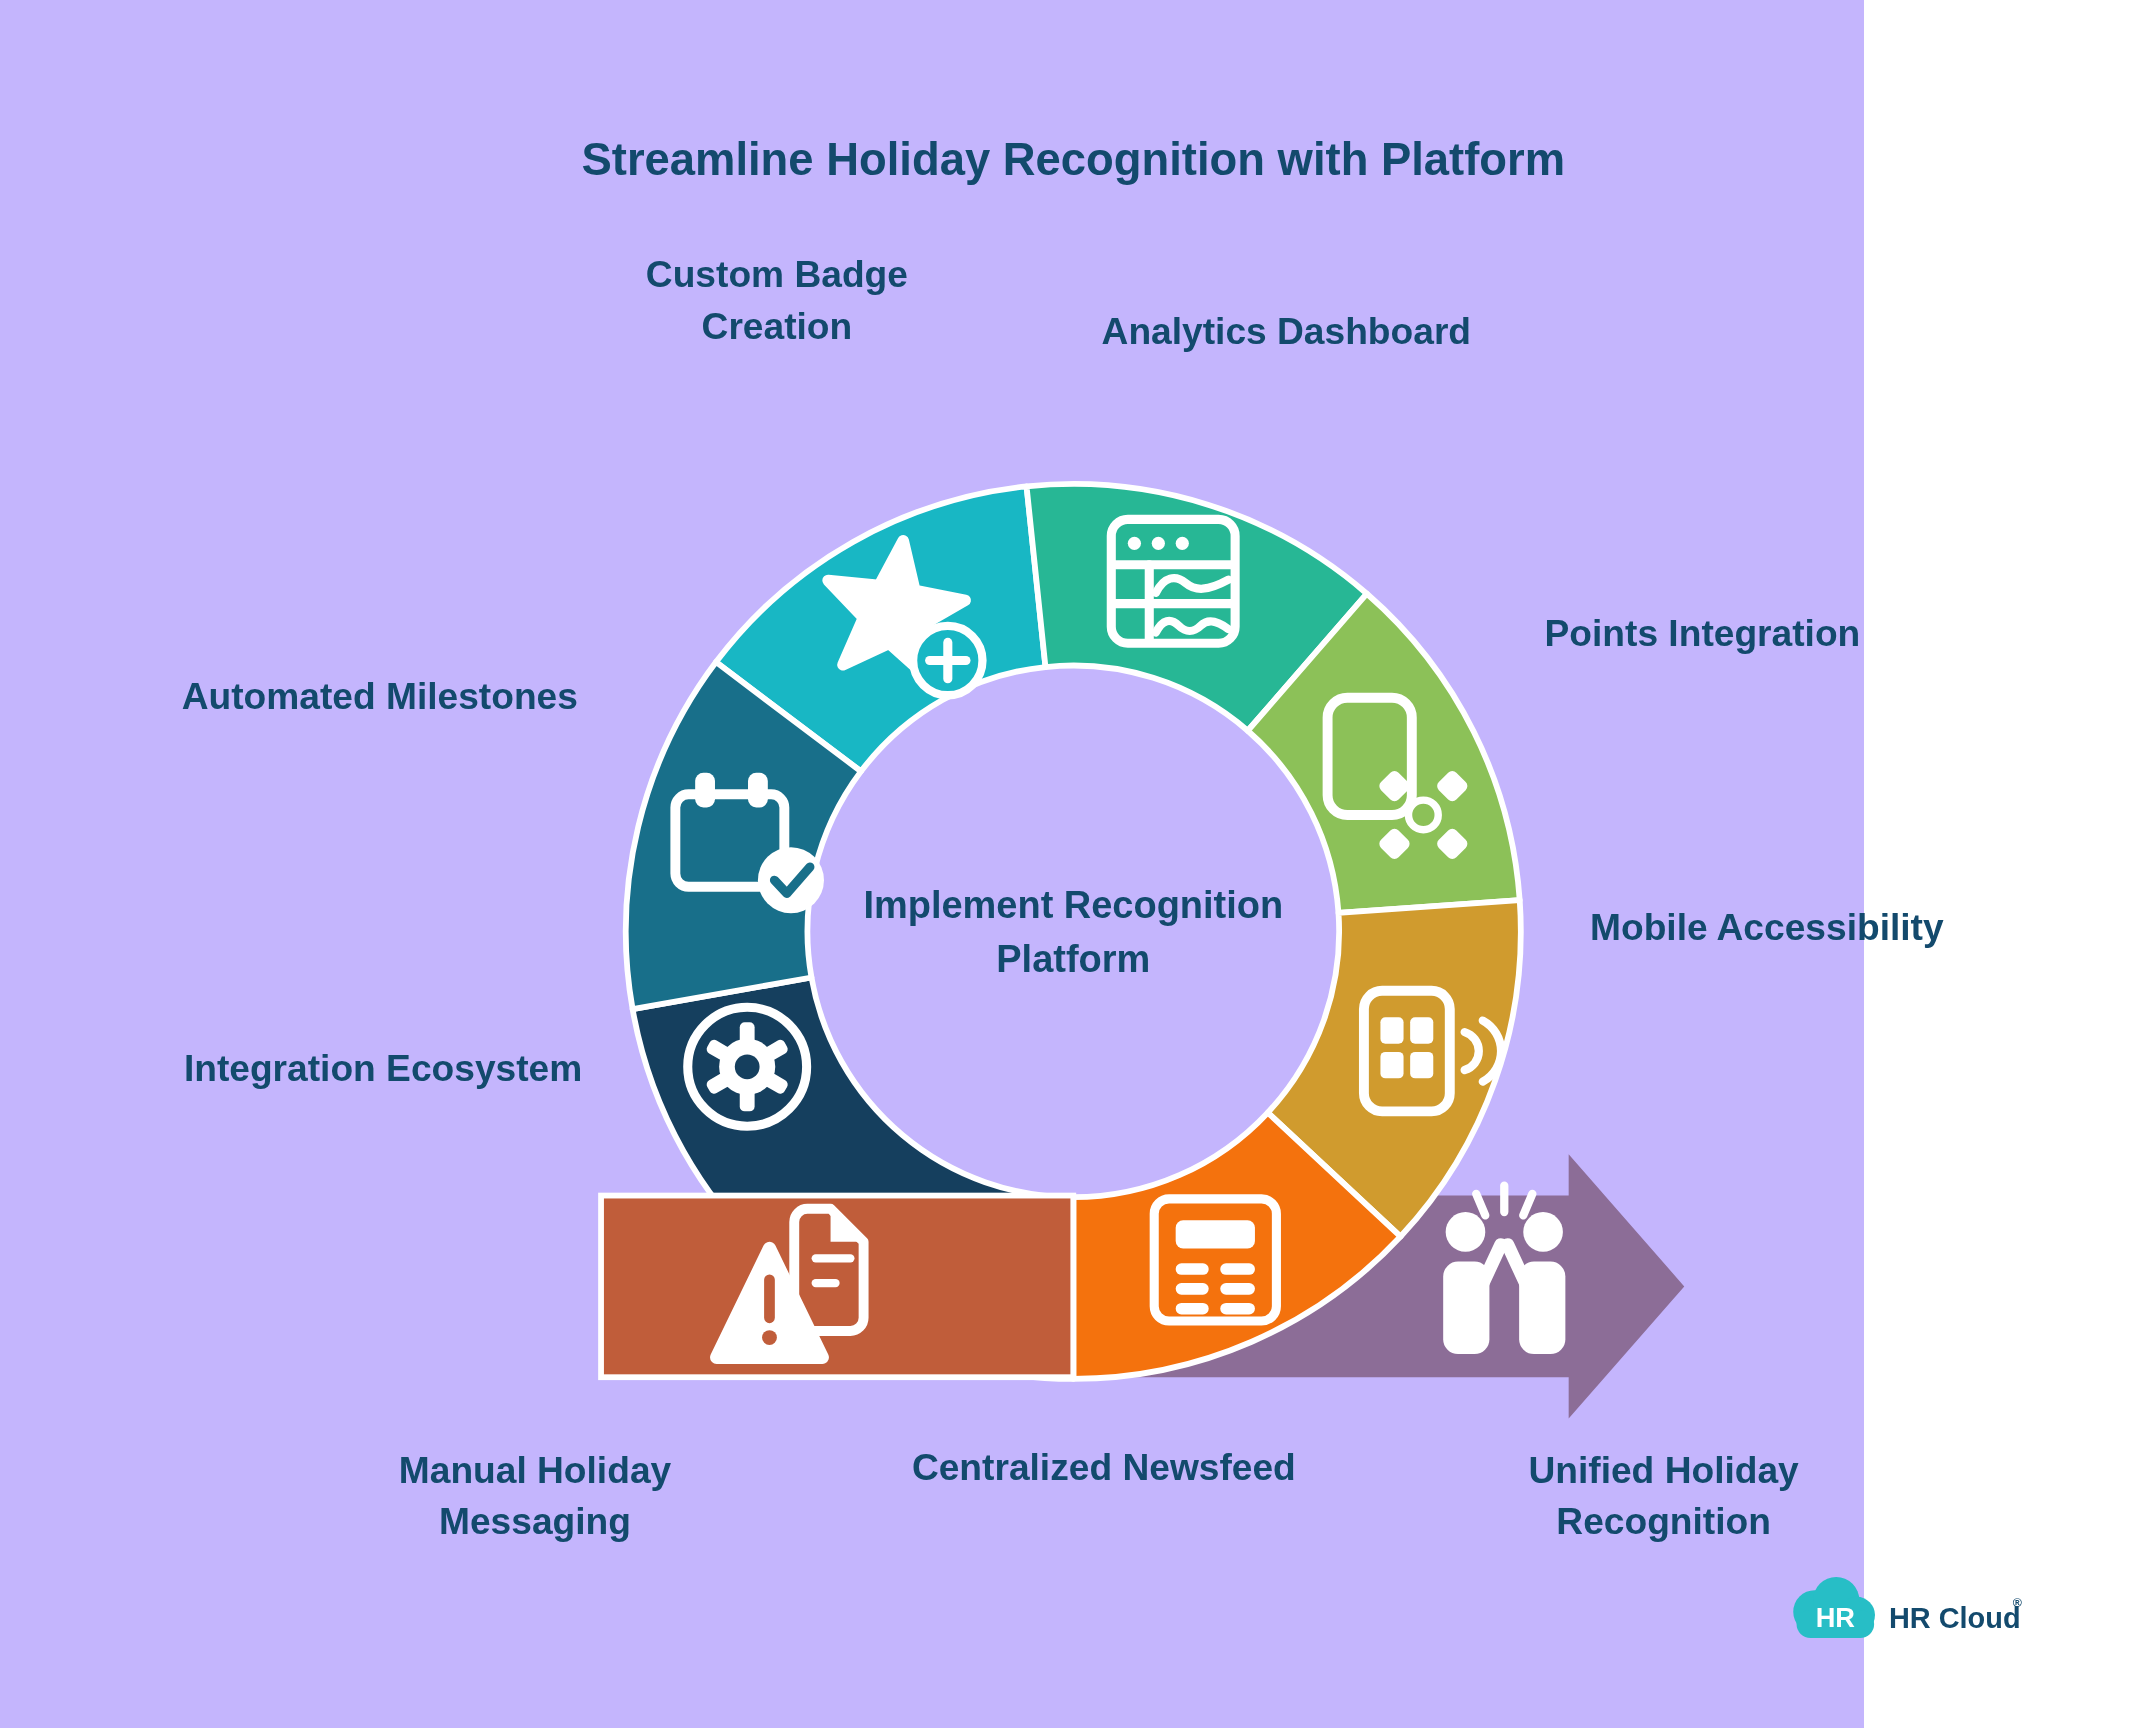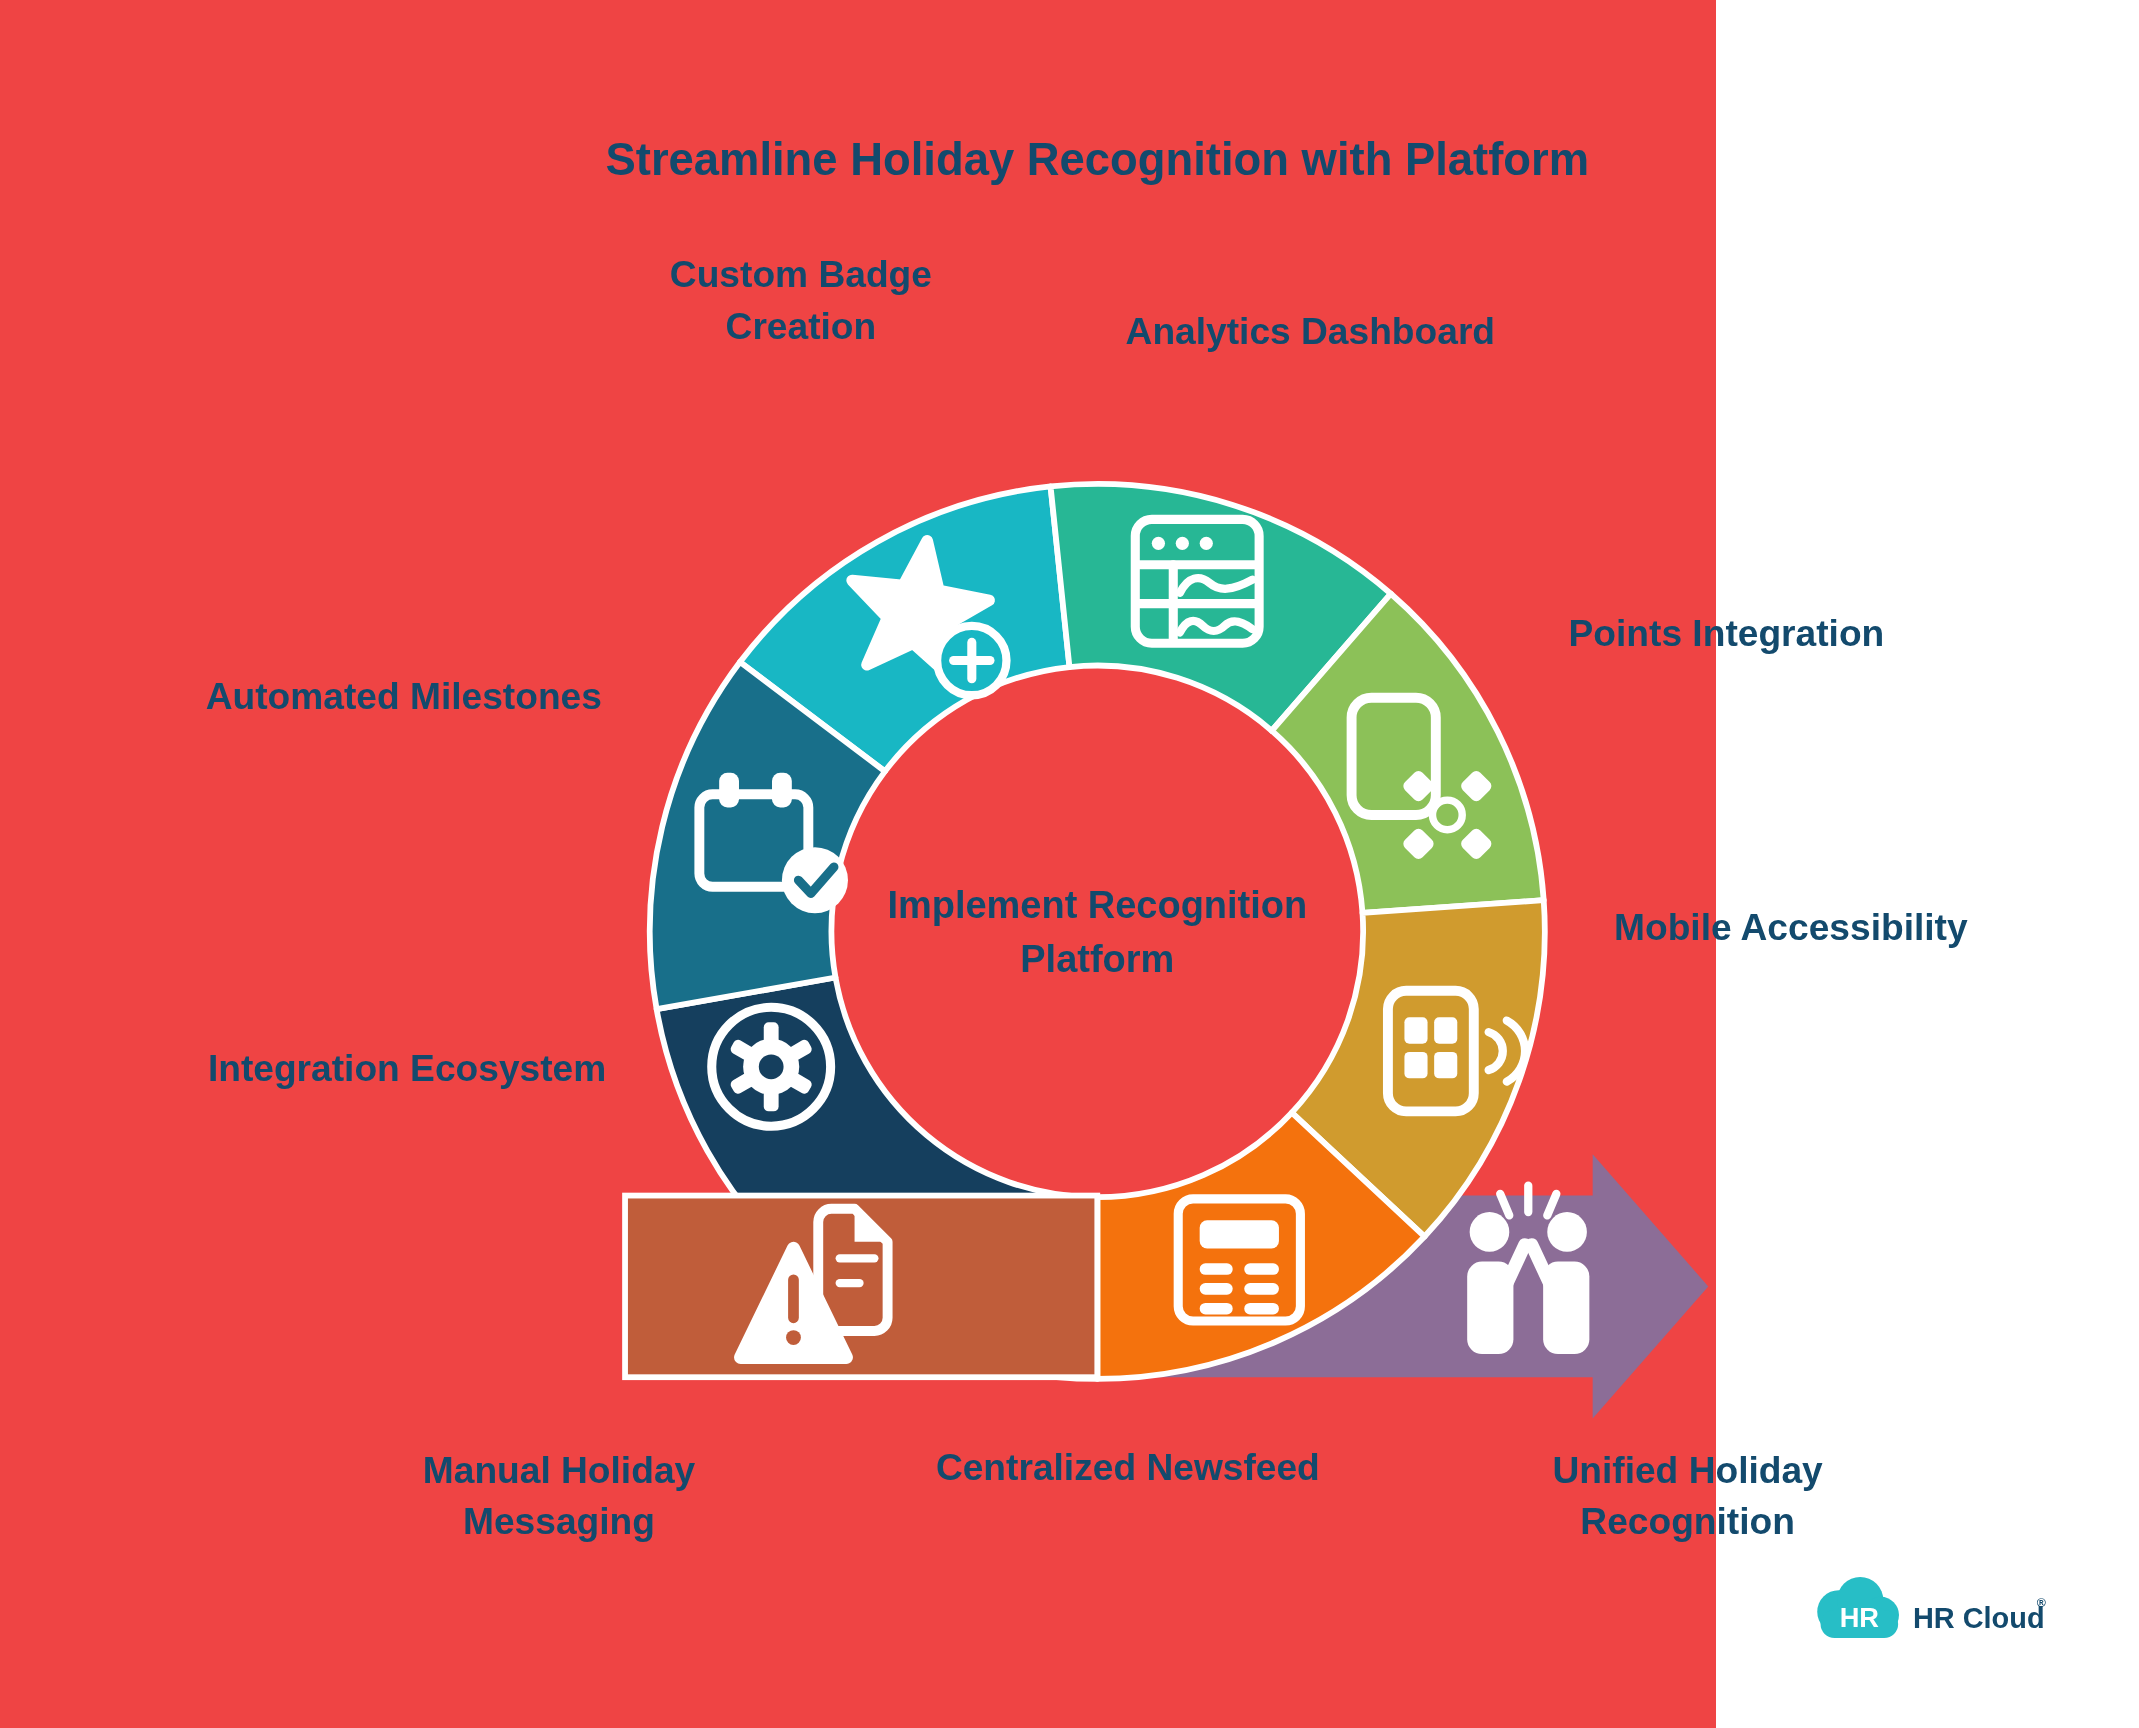--- a/index.html
+++ b/index.html
@@ -1,16 +1,16 @@
 <!DOCTYPE html>
 <html style="--text-color: #134a6d;font-size:13.2px"><head>
 <meta charset="utf-8">
 <style>
   html,body{margin:0;padding:0;background:#fff;}
-  .canvas{width:1692px;height:1729px;position:relative;background:#ef4444;padding-left:24px;}
+  .canvas{width:1864px;height:1729px;position:relative;background:#c4b5fd;}
   svg{display:block;}
   text{font-family:"Liberation Sans", sans-serif;font-weight:bold;fill:var(--text-color,#134a6d);}
   .title{font-size:55px;}
   .seg-label{font-size:45px;}
   .center-label{font-size:46px;}
   .logo-badge{font-size:33px;fill:#fff;}
   .logo-brand{font-size:35px;}
   .logo-reg{font-size:15px;}
 </style>
 </head>

